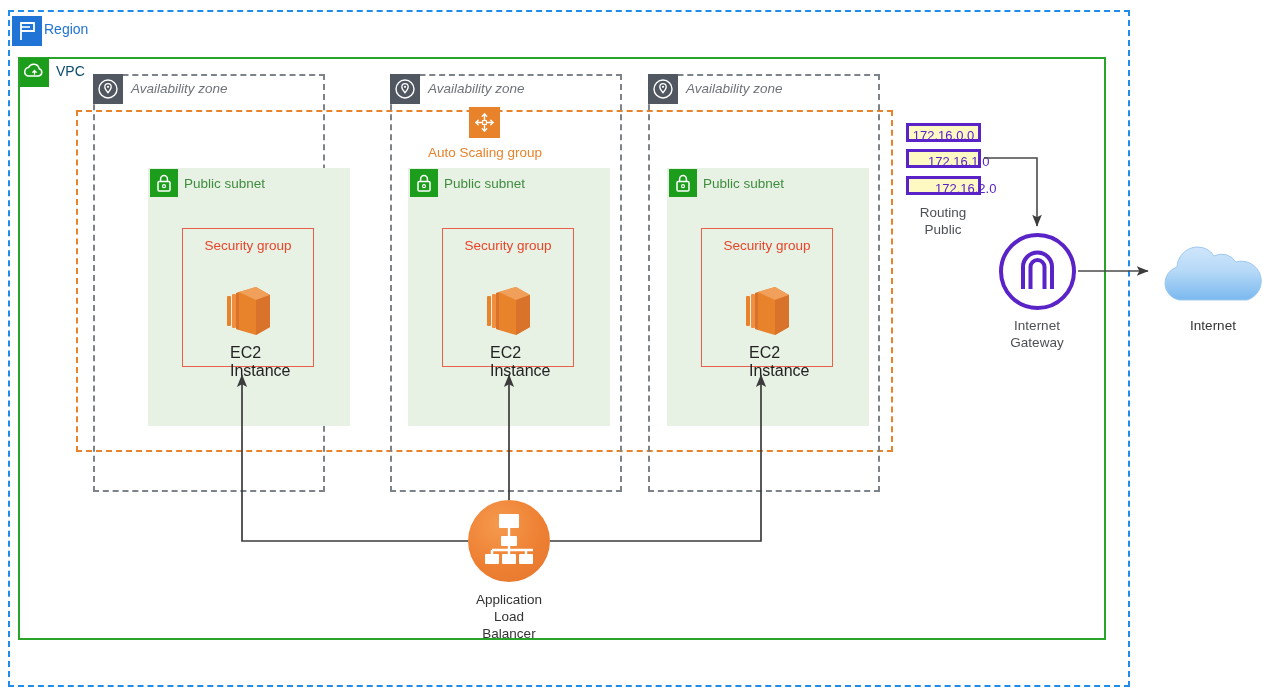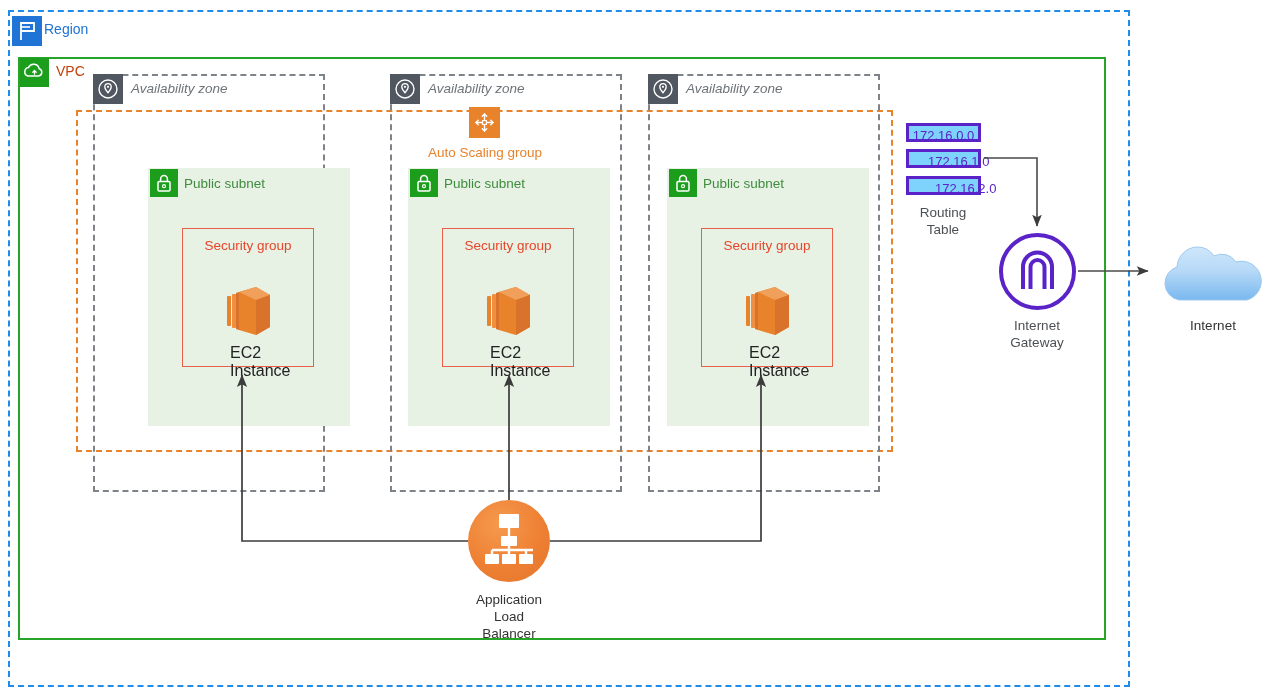--- a/index.html
+++ b/index.html
@@ -35,21 +35,21 @@
     background: #2074d5;
   }
 
   
   .vpc-box {
     left: 18px; top: 57px; width: 1088px; height: 583px;
     border: 2px solid #28a428;
   }
   .vpc-label {
     left: 56px; top: 63px;
-    font-size: 14px; color: #c2410c; white-space: nowrap;
+    font-size: 14px; color: #0c4a6e; white-space: nowrap;
   }
   .vpc-icon {
     left: 20px; top: 58px; width: 29px; height: 29px;
     background: #1c9e1c;
   }
 
   
   .asg-box {
     left: 76px; top: 110px; width: 817px; height: 342px;
     border: 2px dashed #e8832c;
@@ -95,21 +95,21 @@
   .ec2-label {
     top: 344px; font-size: 16px; color: #222222;
     padding-left: 48px;
   }
   .ec2-icon { top: 286px; width: 46px; height: 50px; }
 
   
   .rt-entry {
     width: 75px; height: 19px;
     border: 3px solid #5a23c8;
-    background: #7dd3fc;
+    background: #fef9c3;
     color: #5a23c8;
     font-size: 13px;
     line-height: 19px;
     text-align: center;
     left: 906px;
   }
   .rt-label {
     left: 895px; top: 204px; width: 96px;
     text-align: center; font-size: 13.5px; color: #4c5054;
     line-height: 17px;
@@ -302,21 +302,21 @@
       <path d="M11 7 L14 6 L14 44 L11 43 Z" fill="#d9722a"></path>
     </svg>
   </div>
   <div class="abs ec2-label" style="left:701px; width:132px;">EC2 Instance</div>
 
   <div class="abs rt-entry" style="top:123px;">172.16.0.0</div>
   <div class="abs rt-entry" style="top:149px;padding-left:19px;">172.16.1.0</div>
   <div class="abs rt-entry" style="top:176px;padding-left:26px;">172.16.2.0</div>
   <div class="abs rt-label">
     <div>Routing</div>
-    <div>Table</div>
+    <div>Public</div>
   </div>
 
   <div class="abs igw-circle">
     <svg width="69" height="69" viewBox="0 0 69 69" style="display:block;">
       <path d="M20 52 L20 30 a14.5 14.5 0 0 1 29 0 L49 52" fill="none" stroke="#5a23c8" stroke-width="4"></path>
       <path d="M27.5 52 L27.5 30 a7 7 0 0 1 14 0 L41.5 52" fill="none" stroke="#5a23c8" stroke-width="4"></path>
     </svg>
   </div>
   <div class="abs igw-label">
     <div>Internet</div>

